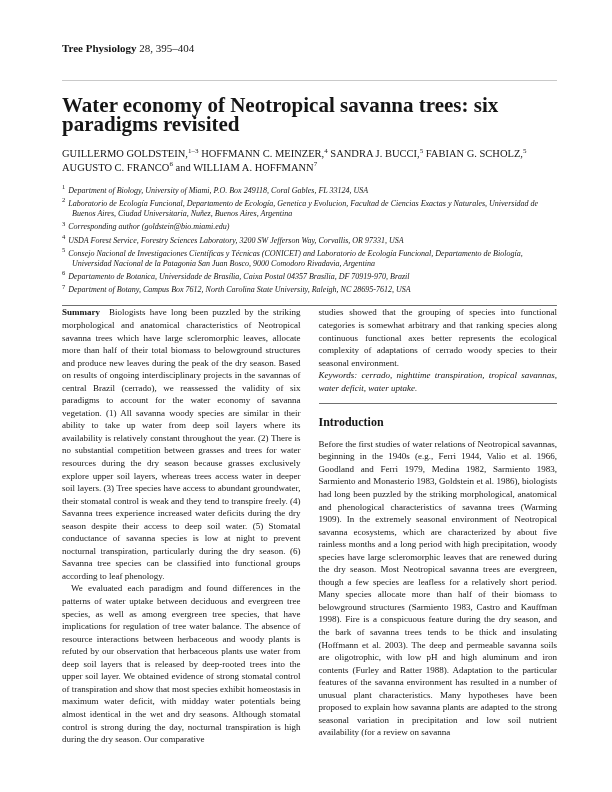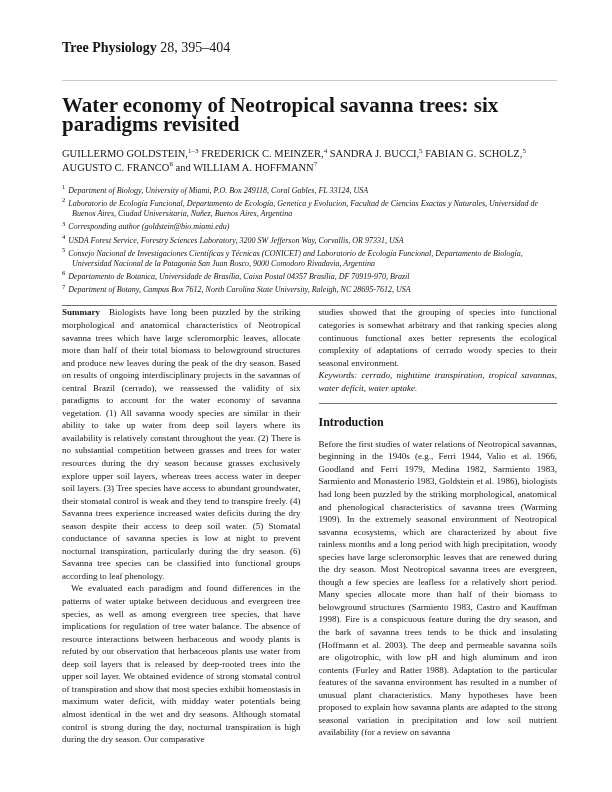--- a/index.html
+++ b/index.html
@@ -9,21 +9,21 @@
     height: 792px;
     margin: 0 auto;
     background: #ffffff;
     box-sizing: border-box;
     padding: 42px 55px 0 62px;
     font-family: "Liberation Serif", "DejaVu Serif", serif;
     color: #161616;
     overflow: hidden;
   }
   
-  .jheader { font-size: 14px; line-height: 12px; }
+  .jheader { font-size: 11px; line-height: 12px; }
   .jheader .jname { font-weight: bold; }
   .jheader .jcopy { font-style: italic; }
   hr.hairline {
     border: 0; border-top: 1px solid #c9c9c9;
     margin: 26px 0 0 0;
   }
   
   h1.title {
     font-size: 21px; line-height: 19px;
     font-weight: bold; margin: 15px 0 0 0;
@@ -74,21 +74,21 @@
 
   <div class="jheader">
     <div><span class="jname">Tree Physiology</span><span> 28, 395–404</span></div>
   </div>
 
   <hr class="hairline">
 
   <h1 class="title">Water economy of Neotropical savanna trees: six paradigms revisited</h1>
 
   <div class="authors">
-    <span><span>GUILLERMO GOLDSTEIN,</span><sup>1–3</sup></span><span><span> FREDERICK C. MEINZER,</span><sup>4</sup></span><span><span> SANDRA J. BUCCI,</span><sup>5</sup></span><span><span> FABIAN G. SCHOLZ,</span><sup>5</sup></span><span><span> AUGUSTO C. FRANCO</span><sup>6</sup></span><span><span> and WILLIAM A. HOFFMANN</span><sup>7</sup></span>
+    <span><span>GUILLERMO GOLDSTEIN,</span><sup>1–3</sup></span><span><span> HOFFMANN C. MEINZER,</span><sup>4</sup></span><span><span> SANDRA J. BUCCI,</span><sup>5</sup></span><span><span> FABIAN G. SCHOLZ,</span><sup>5</sup></span><span><span> AUGUSTO C. FRANCO</span><sup>6</sup></span><span><span> and WILLIAM A. HOFFMANN</span><sup>7</sup></span>
   </div>
 
   <div class="affils">
     <div class="affil"><sup>1</sup><span>Department of Biology, University of Miami, P.O. Box 249118, Coral Gables, FL 33124, USA</span></div>
     <div class="affil"><sup>2</sup><span>Laboratorio de Ecología Funcional, Departamento de Ecología, Genetica y Evolucion, Facultad de Ciencias Exactas y Naturales, Universidad de Buenos Aires, Ciudad Universitaria, Nuñez, Buenos Aires, Argentina</span></div>
     <div class="affil"><sup>3</sup><span>Corresponding author (goldstein@bio.miami.edu)</span></div>
     <div class="affil"><sup>4</sup><span>USDA Forest Service, Forestry Sciences Laboratory, 3200 SW Jefferson Way, Corvallis, OR 97331, USA</span></div>
     <div class="affil"><sup>5</sup><span>Consejo Nacional de Investigaciones Científicas y Técnicas (CONICET) and Laboratorio de Ecología Funcional, Departamento de Biología, Universidad Nacional de la Patagonia San Juan Bosco, 9000 Comodoro Rivadavia, Argentina</span></div>
     <div class="affil"><sup>6</sup><span>Departamento de Botanica, Universidade de Brasília, Caixa Postal 04357 Brasília, DF 70919-970, Brazil</span></div>
     <div class="affil"><sup>7</sup><span>Department of Botany, Campus Box 7612, North Carolina State University, Raleigh, NC 28695-7612, USA</span></div>

